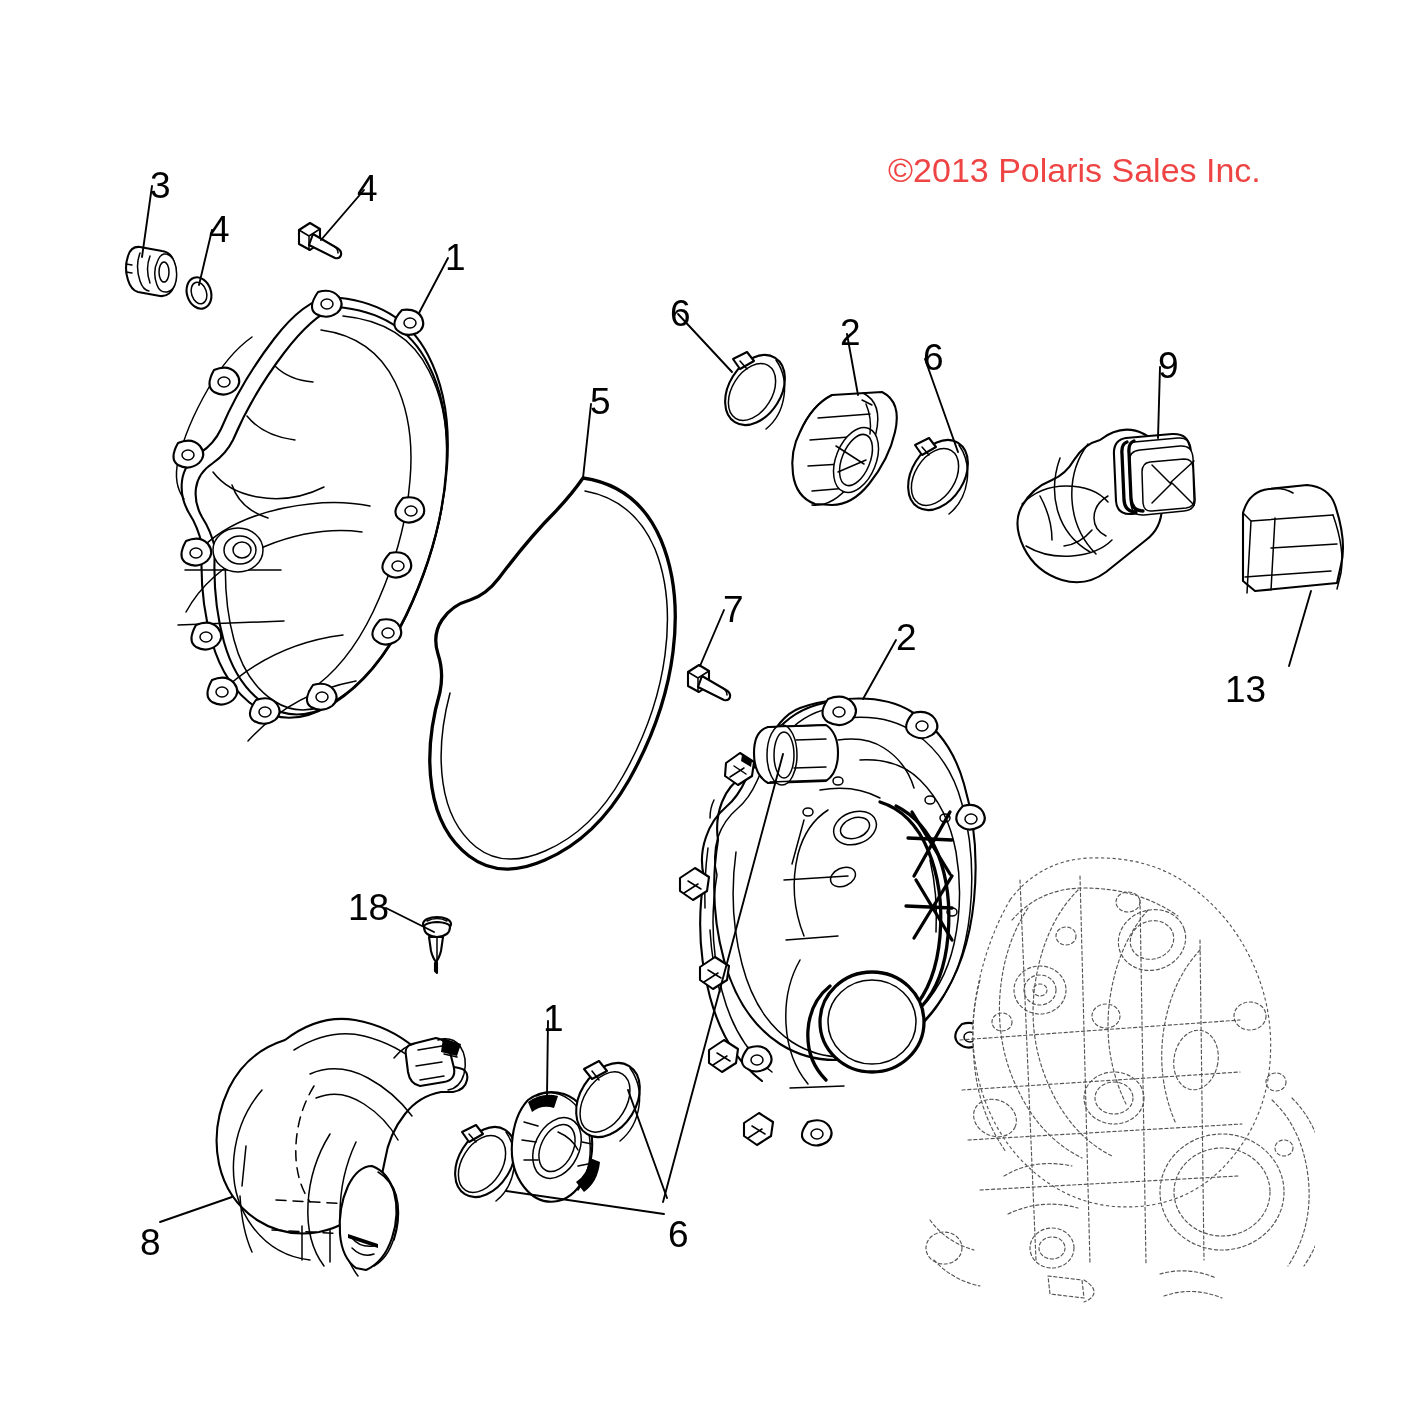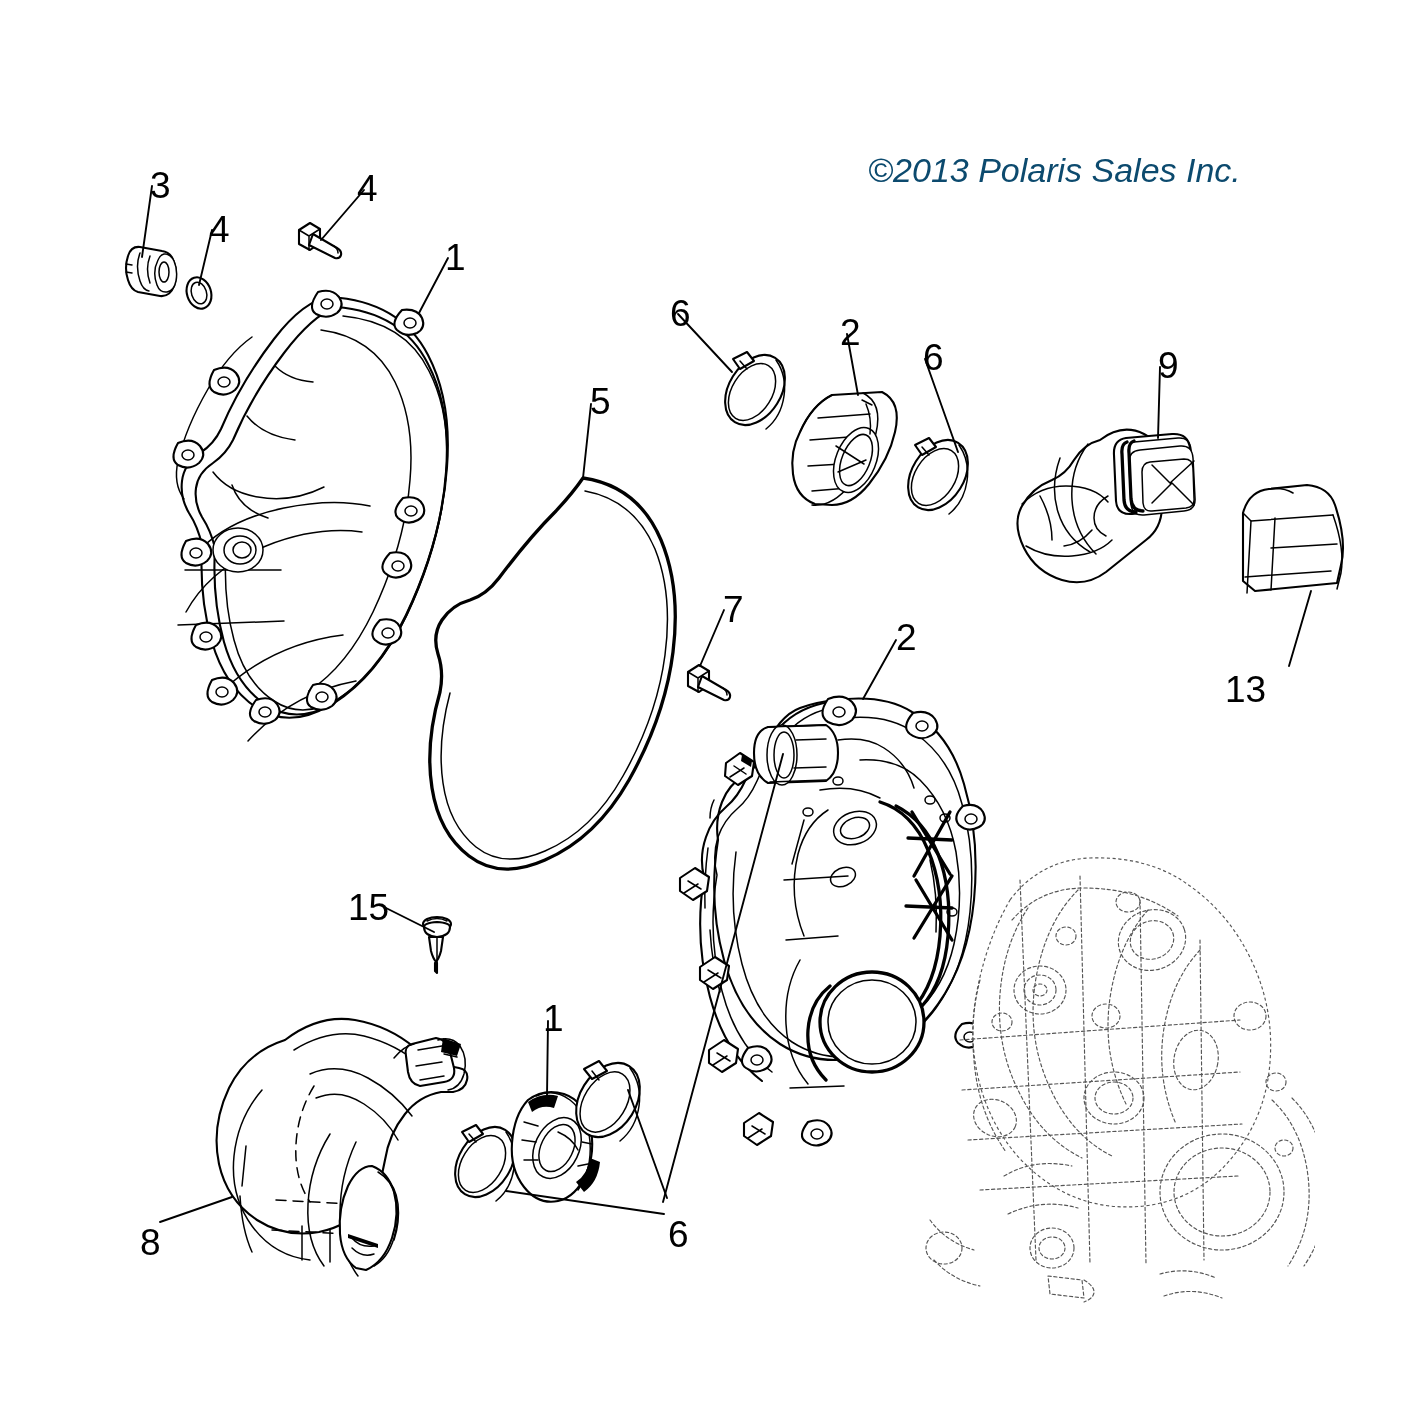--- a/index.html
+++ b/index.html
@@ -26,28 +26,27 @@
     position: absolute;
     font-family: "Liberation Sans", sans-serif;
     font-size: 37px;
     line-height: 1;
     color: #000000;
     white-space: nowrap;
     user-select: none;
   }
   #copyright {
     position: absolute;
-    left: 868px;
+    left: 888px;
     top: 153px;
     font-family: "Liberation Sans", sans-serif;
     font-size: 34px;
     line-height: 1;
-    color: #0c4a6e;
+    color: #ef4444;
     white-space: nowrap;
-    font-style: italic;
   }
   #copyright .cmark {
     font-size: 34px;
   }
 </style>
 </head>
 <body>
 
 <div id="page">
 
@@ -623,19 +622,19 @@
       <div class="callout" style="left: 209px; top: 211px;">4</div>
       <div class="callout" style="left: 445px; top: 239px;">1</div>
       <div class="callout" style="left: 670px; top: 295px;">6</div>
       <div class="callout" style="left: 840px; top: 314px;">2</div>
       <div class="callout" style="left: 923px; top: 339px;">6</div>
       <div class="callout" style="left: 1158px; top: 347px;">9</div>
       <div class="callout" style="left: 590px; top: 383px;">5</div>
       <div class="callout" style="left: 723px; top: 591px;">7</div>
       <div class="callout" style="left: 896px; top: 619px;">2</div>
       <div class="callout" style="left: 1225px; top: 671px;">13</div>
-      <div class="callout" style="left: 348px; top: 889px;">15</div>
+      <div class="callout" style="left: 348px; top: 889px;">18</div>
       <div class="callout" style="left: 543px; top: 1000px;">1</div>
       <div class="callout" style="left: 140px; top: 1224px;">8</div>
       <div class="callout" style="left: 668px; top: 1216px;">6</div>
     </div>
 
 </div>
 
 </body></html>

